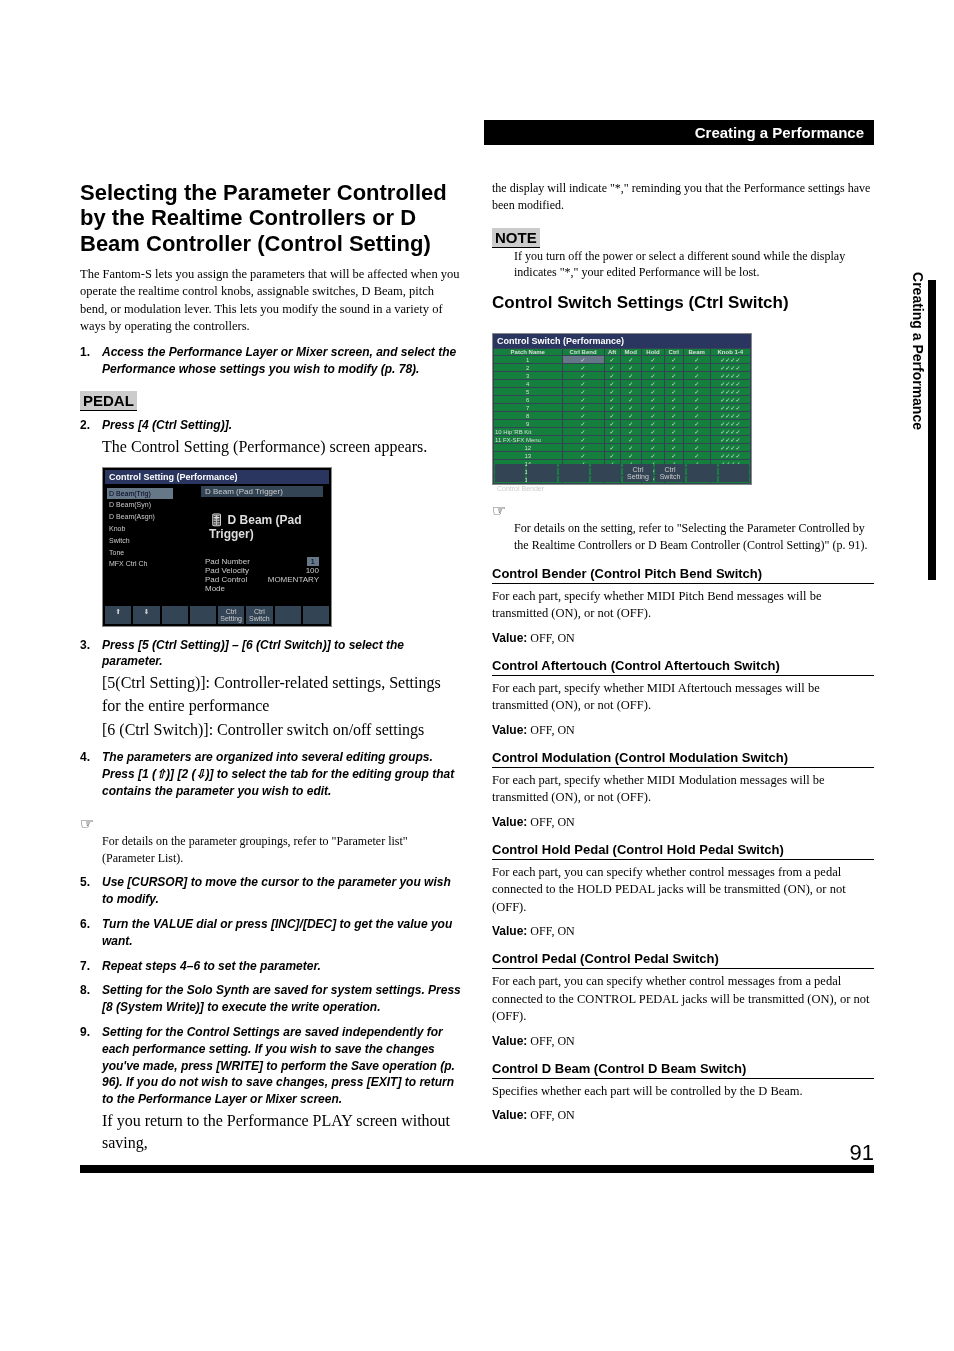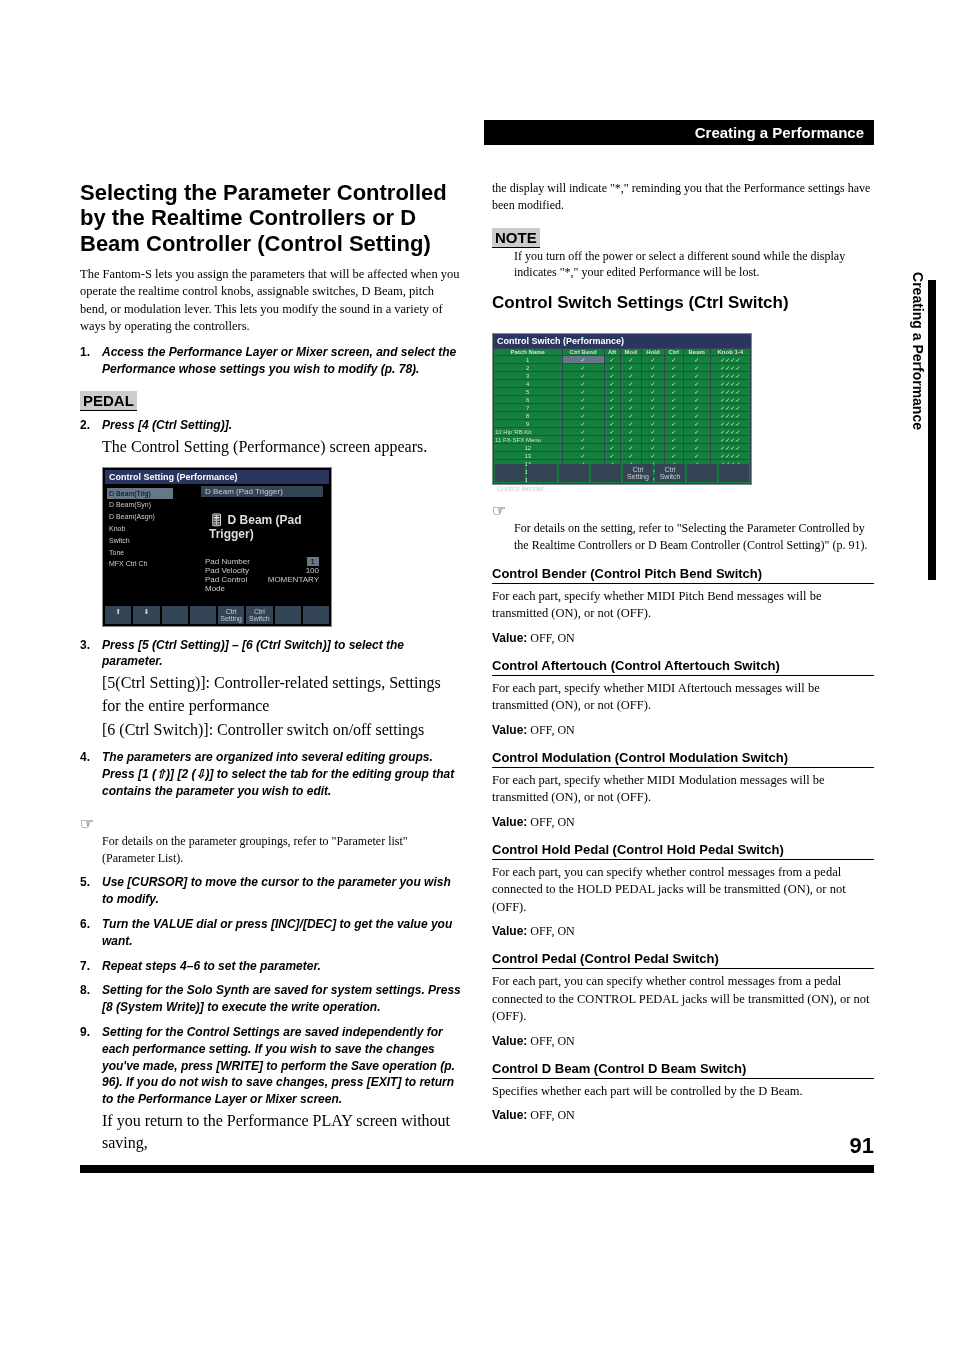--- a/index.html
+++ b/index.html
@@ -219,24 +219,24 @@
   .footer {
     position: absolute;
     bottom: 30px;
     left: 80px;
     right: 80px;
     height: 8px;
     background: #000;
   }
   .page-num {
     position: absolute;
-    bottom: 44px;
+    bottom: 37px;
     right: 80px;
     font-family: Arial, Helvetica, sans-serif;
-    font-weight: 700;
+    font-weight: 400;
     font-size: 22px;
   }
 </style>
 </head>
 <body>
 
 <div class="page">
   <div class="header-bar">Creating a Performance</div>
 
   <div class="columns">

